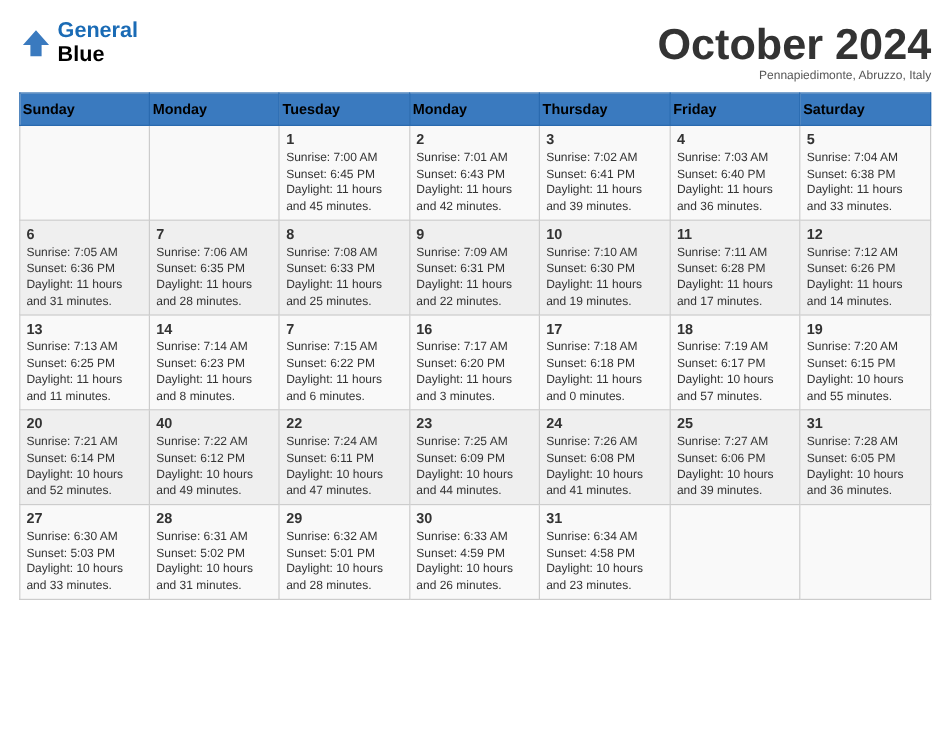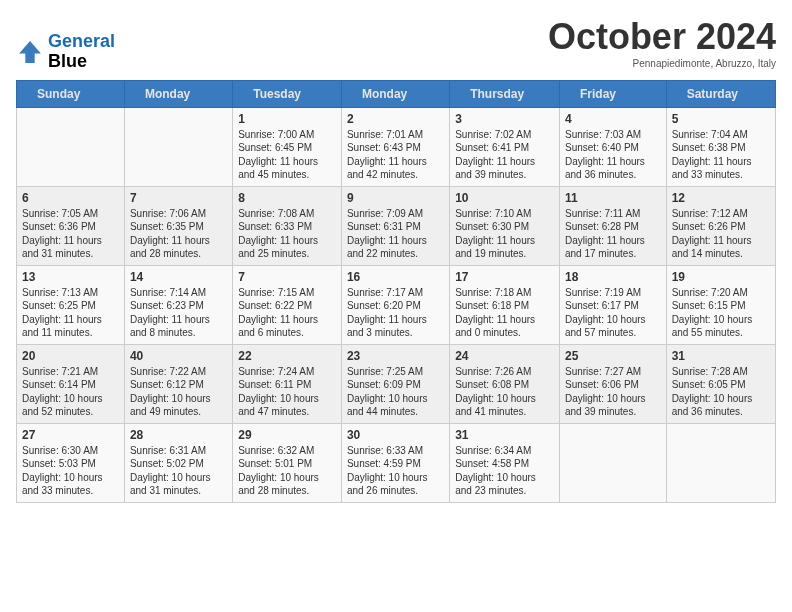--- a/index.html
+++ b/index.html
@@ -13,21 +13,20 @@
     .header {
       display: flex;
       align-items: flex-start;
       justify-content: space-between;
       margin-bottom: 8px;
     }
     .logo {
       display: flex;
       align-items: center;
       gap: 4px;
-      margin-top: 16px;
     }
     .logo-text {
       font-size: 18px;
       font-weight: bold;
       color: #333;
       line-height: 1.1;
     }
     .logo-text span {
       color: #1a6bb5;
     }
@@ -47,22 +46,22 @@
       font-size: 10px;
       color: #555;
     }
     table {
       width: 100%;
       border-collapse: collapse;
       font-size: 11px;
     }
     thead tr th {
       background-color: #3a7abf;
-      color: #e5e5e5;
-      padding: 6px 20px;
+      color: #000000;
+      padding: 6px 2px;
       text-align: left;
       font-size: 12px;
       font-weight: bold;
       border: 1px solid #2a6aaf;
     }
     tbody tr td {
       border: 1px solid #ccc;
       vertical-align: top;
       padding: 4px 5px;
       min-height: 70px;

